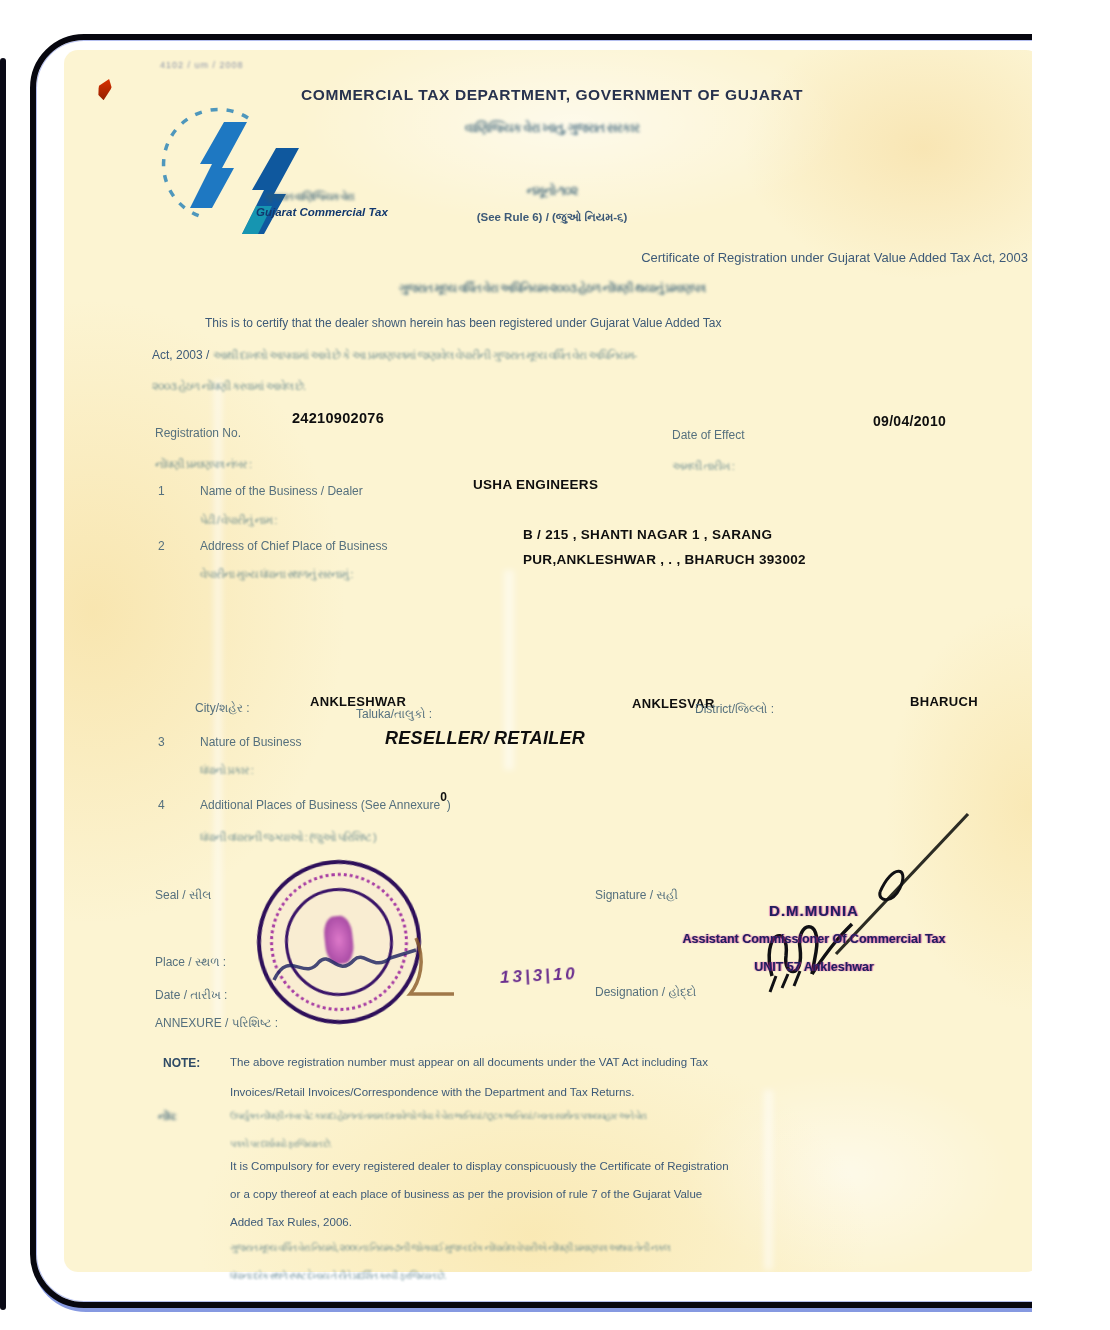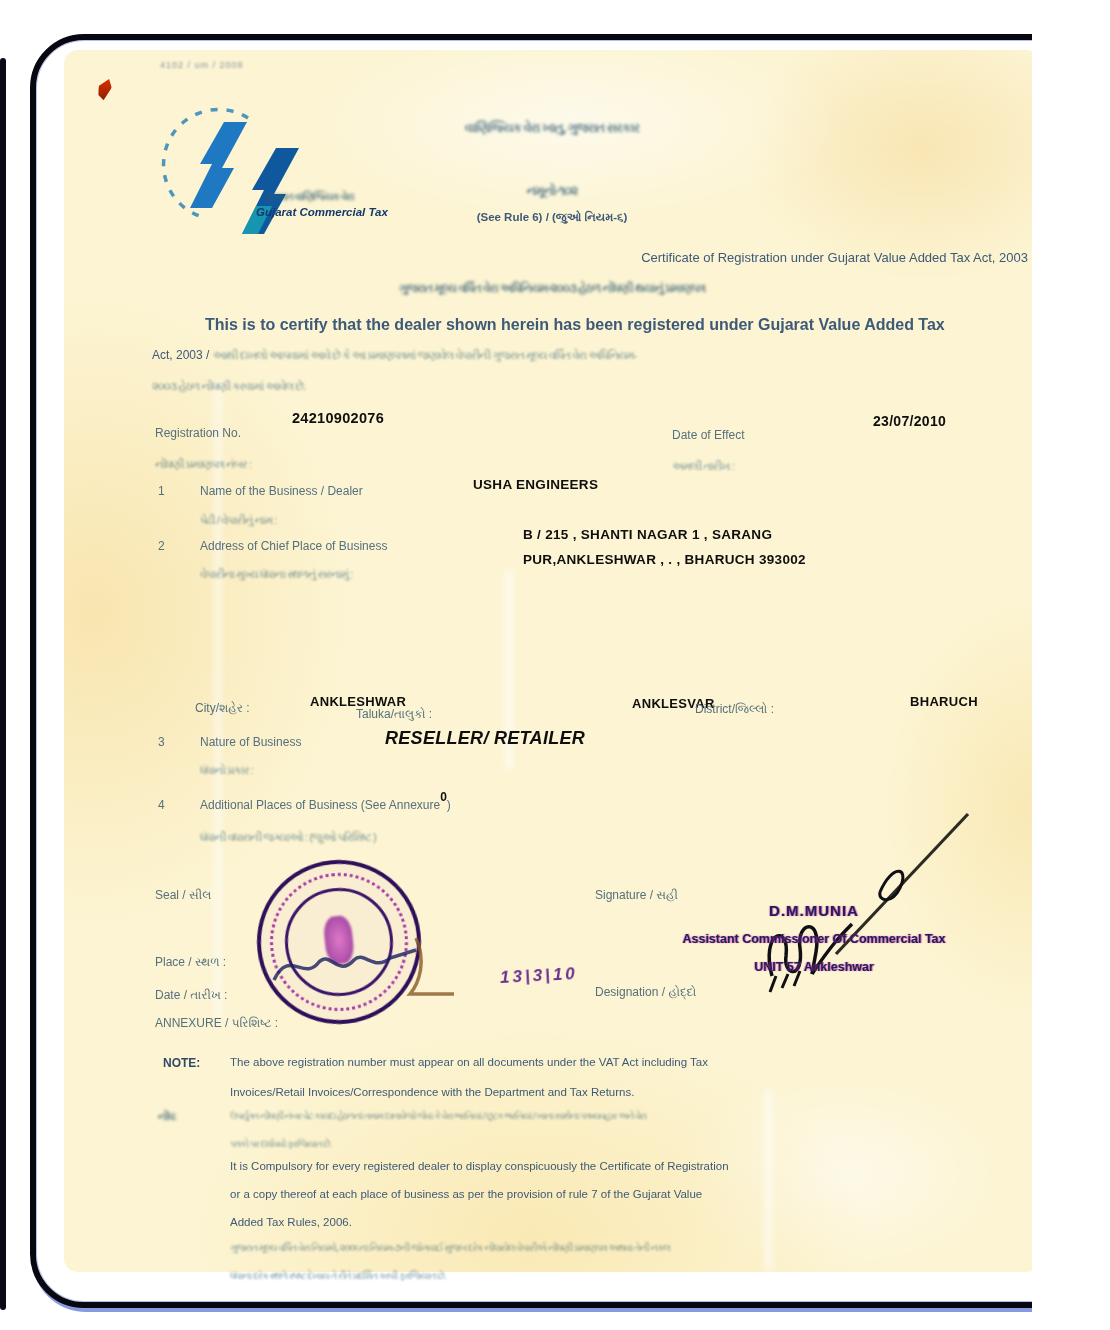--- a/index.html
+++ b/index.html
@@ -58,46 +58,47 @@
 
   <div class="scan">
 
     <div class="streak" style="left:150px;top:330px;width:8px;height:640px;"></div>
     <div class="streak" style="left:440px;top:520px;width:10px;height:200px;"></div>
     <div class="streak" style="left:700px;top:1040px;width:9px;height:180px;"></div>
     <div class="redmark"></div>
 
     <div class="t tiny" style="left:96px;top:10px;">4102 / um / 2008</div>
 
+    <div class="t hdr c" style="top:36px;font-size:15.5px;letter-spacing:.6px;">COMMERCIAL TAX DEPARTMENT, GOVERNMENT OF GUJARAT</div>
     <div class="t gub c" style="top:70px;font-size:13px;">વાણિજ્યિક વેરા ખાતુ, ગુજરાત સરકાર</div>
     <div class="t gub c" style="top:133px;font-size:13px;">નમૂનો-૧૦૨</div>
     <div class="t enb c" style="top:161px;font-size:11.5px;font-weight:bold;">(See Rule 6) / (જુઓ નિયમ-૬)</div>
 
     <svg class="blur04" style="left:86px;top:60px;" width="250" height="135" viewBox="0 0 250 135">
       <path d="M98,8 A55,55 0 1 0 56,108" fill="none" stroke="#2f86b8" stroke-width="3.5" stroke-dasharray="7 9" opacity=".85"></path>
       <path d="M40,98 L62,54 L50,54 L74,12 L97,12 L72,58 L84,58 L62,98 Z" fill="#1e78c2"></path>
       <path d="M92,124 L114,80 L102,80 L126,38 L149,38 L124,84 L136,84 L114,124 Z" fill="#0f589e"></path>
       <path d="M92,124 L106,96 L122,96 L108,124 Z" fill="#18a0b4" opacity=".85"></path>
     </svg>
     <div class="t gub" style="left:200px;top:140px;font-size:10.5px;">ગુજરાત વાણિજ્યિક વેરા</div>
     <div class="t" style="left:192px;top:156px;font-size:11.5px;font-weight:bold;font-style:italic;color:#12386e;filter:blur(.5px);">Gujarat Commercial Tax</div>
 
     <div class="t enb c" style="top:200px;font-size:13px;text-align:right;">Certificate of Registration under Gujarat Value Added Tax Act, 2003</div>
     <div class="t gub c" style="top:231px;font-size:12px;">ગુજરાત મૂલ્ય વર્ધિત વેરા અધિનિયમ-૨૦૦૩ હેઠળ નોંધણી થયાનું પ્રમાણપત્ર</div>
 
-    <div class="t enb" style="left:141px;top:266px;font-size:16px;font-weight:bold;">This is to certify that the dealer shown herein has been registered under Gujarat Value Added Tax</div>
+    <div class="t enb" style="left:141px;top:266px;font-size:12px;">This is to certify that the dealer shown herein has been registered under Gujarat Value Added Tax</div>
     <div class="t" style="left:88px;top:298px;font-size:12px;">
       <span class="enb">Act, 2003 / </span><span class="gu" style="font-size:11.5px;">આથી દાખલો આપવામાં આવે છે કે આ પ્રમાણપત્રમાં જણાવેલ વેપારીની ગુજરાત મૂલ્ય વર્ધિત વેરા  અધિનિયમ-</span>
     </div>
     <div class="t gu" style="left:88px;top:330px;font-size:11.5px;">૨૦૦૩ હેઠળ નોંધણી કરવામાં આવેલ છે.</div>
 
     <div class="t val" style="left:198px;top:360px;font-size:14.5px;">24210902076</div>
     <div class="t num" style="left:91px;top:376px;font-size:12px;">Registration No.</div>
     <div class="t gu" style="left:91px;top:408px;font-size:11.5px;">નોંધણી પ્રમાણપત્ર નંબર :</div>
-    <div class="t val" style="left:779px;top:363px;font-size:14px;">23/07/2010</div>
+    <div class="t val" style="left:779px;top:363px;font-size:14px;">09/04/2010</div>
     <div class="t num" style="left:608px;top:378px;font-size:12px;">Date of Effect</div>
     <div class="t gu" style="left:608px;top:410px;font-size:11.5px;">અમલી તારીખ :</div>
 
     <div class="t num" style="left:94px;top:434px;font-size:12px;">1</div>
     <div class="t num" style="left:136px;top:434px;font-size:12px;">Name of the Business / Dealer</div>
     <div class="t val" style="left:379px;top:427px;font-size:13.5px;">USHA ENGINEERS</div>
     <div class="t gu" style="left:136px;top:464px;font-size:11.5px;">પેઢી / વેપારીનું નામ :</div>
 
     <div class="t num" style="left:94px;top:489px;font-size:12px;">2</div>
     <div class="t num" style="left:136px;top:489px;font-size:12px;">Address of Chief Place of Business</div>

